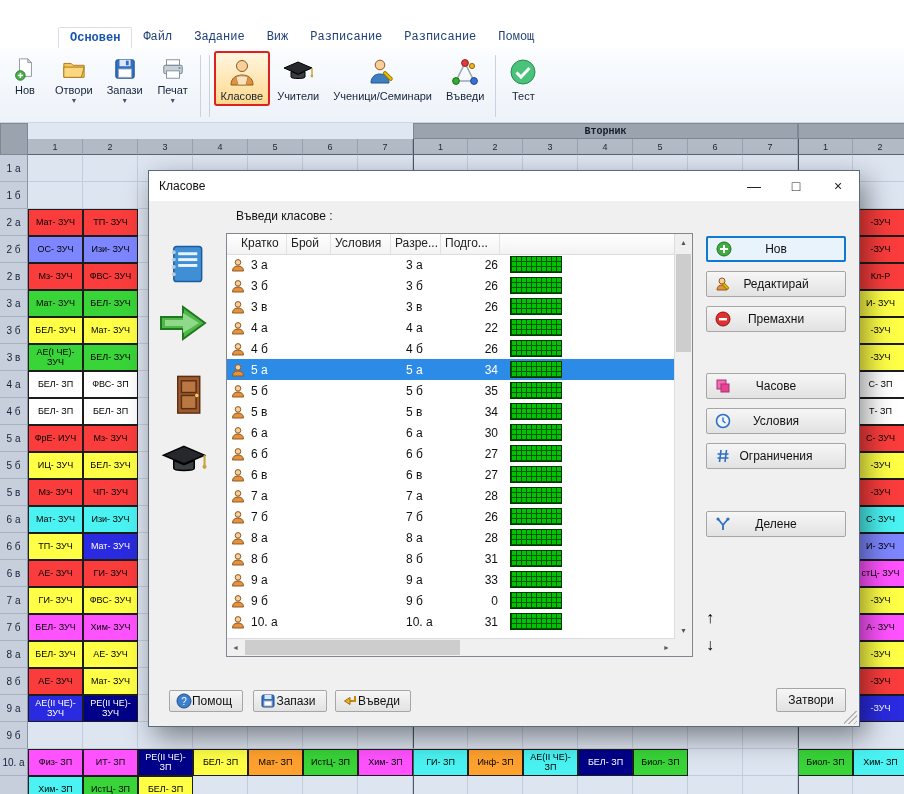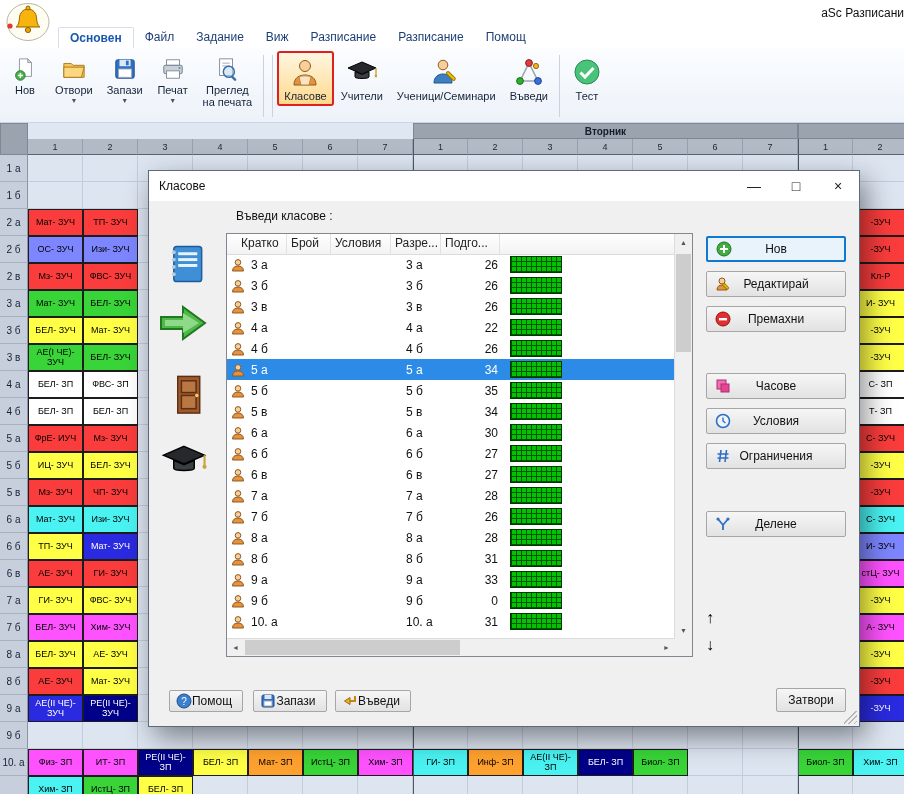--- a/index.html
+++ b/index.html
@@ -117,35 +117,23 @@
   .bbtn .sic{position:absolute;left:6px;top:50%;transform:translateY(-50%);}
   #btn-close{left:627px;width:70px;top:487px;height:24px;}
   .grip{position:absolute;right:2px;bottom:2px;width:13px;height:13px;
     background:linear-gradient(135deg,transparent 0 45%,#b5b5b5 45% 52%,transparent 52% 65%,#b5b5b5 65% 72%,transparent 72% 85%,#b5b5b5 85% 92%,transparent 92%);}
 </style>
 </head>
 <body>
 
 <div id="app">
 
-  <div id="titlebar">
-    <span id="logo" class="icon">
-        <svg viewBox="0 0 48 42">
-          <ellipse cx="25" cy="21" rx="21" ry="18.5" fill="#fffdf2" stroke="#b9b9a6"></ellipse>
-          <path d="M25 8c-5.2 0-8.3 4.2-8.6 9.3-.3 5.5-1.9 7.6-3.4 8.7h24c-1.5-1.1-3.1-3.2-3.4-8.7C33.3 12.2 30.2 8 25 8z" fill="#f6b40c" stroke="#8f6400"></path>
-          <circle cx="25" cy="7" r="2" fill="#f6b40c" stroke="#8f6400"></circle>
-          <circle cx="25" cy="29" r="2.6" fill="#eda400" stroke="#8f6400"></circle>
-          <circle cx="7" cy="25" r="2.6" fill="#e23b2e"></circle>
-        </svg>
-      </span>
-    <span id="app-title">aSc Разписани</span>
-  </div>
 
   <div id="menubar">
-    <div id="menu-tabs" style="display:flex;">
+    <div id="menu-tabs" style="display:flex;font-family:Liberation Mono, monospace;">
         <div class="mtab active">Основен</div>
         <div class="mtab">Файл</div>
         <div class="mtab">Задание</div>
         <div class="mtab">Виж</div>
         <div class="mtab">Разписание</div>
         <div class="mtab">Разписание</div>
         <div class="mtab">Помощ</div>
       </div>
   </div>
 
@@ -190,33 +178,20 @@
             <svg viewBox="0 0 26 26">
               <rect x="6" y="3" width="14" height="6" fill="#fff" stroke="#808a96"></rect>
               <rect x="3" y="9" width="20" height="9" rx="1.5" fill="#c8d0da" stroke="#707a88"></rect>
               <rect x="6" y="15" width="14" height="8" fill="#fff" stroke="#808a96"></rect>
               <circle cx="20" cy="12" r="1.2" fill="#44aa99"></circle>
             </svg>
           </span>
           <span class="lbl">Печат</span>
           <span class="dd">▼</span>
         </div>
-        <div class="tbtn">
-          <span class="icon ic24">
-            <svg viewBox="0 0 26 26">
-              <rect x="5" y="2" width="14" height="18" fill="#fff" stroke="#808a96"></rect>
-              <rect x="8" y="6" width="8" height="1.4" fill="#b8c2cc"></rect>
-              <rect x="8" y="9" width="8" height="1.4" fill="#b8c2cc"></rect>
-              <circle cx="15" cy="16" r="6" fill="rgba(190,215,240,.55)" stroke="#3a6ea8" stroke-width="1.6"></circle>
-              <rect x="19" y="20" width="6.5" height="2.6" rx="1.3" transform="rotate(45 19 20)" fill="#3a6ea8"></rect>
-            </svg>
-          </span>
-          <span class="lbl">Преглед
-на печата</span>
-        </div>
       </div>
     <div class="tsep"></div>
     <div class="tsep"></div>
     <div id="tb-entities" class="tgroup">
         <div class="tbtn hl">
           <span class="icon ic30">
             <svg viewBox="0 0 30 30">
               <circle cx="15" cy="9" r="5.5" fill="#f8cf9a" stroke="#8d5a22"></circle>
               <path d="M4 28c0-7 5-10 11-10s11 3 11 10z" fill="#e8913c" stroke="#8d5a22"></path>
               <path d="M9 20c2-1.6 10-1.6 12 0l-2 8H11z" fill="#fbe3c0" stroke="#b8894a"></path>
@@ -275,21 +250,21 @@
 
   <div id="grid">
       <div class="gcorner" style="left: 0px; top: 0px; width: 28px; height: 32px;"></div>
       <div class="gcell gnum" style="left: 28px; top: 16px; width: 55px; height: 16px;">1</div>
       <div class="gcell gnum" style="left: 83px; top: 16px; width: 55px; height: 16px;">2</div>
       <div class="gcell gnum" style="left: 138px; top: 16px; width: 55px; height: 16px;">3</div>
       <div class="gcell gnum" style="left: 193px; top: 16px; width: 55px; height: 16px;">4</div>
       <div class="gcell gnum" style="left: 248px; top: 16px; width: 55px; height: 16px;">5</div>
       <div class="gcell gnum" style="left: 303px; top: 16px; width: 55px; height: 16px;">6</div>
       <div class="gcell gnum" style="left: 358px; top: 16px; width: 55px; height: 16px;">7</div>
-      <div class="gcell gday" style="left: 413px; top: 0px; width: 385px; height: 16px;">Вторник</div>
+      <div class="gcell gday" style="left: 413px; top: 0px; width: 385px; height: 16px; font-family: Liberation Mono, monospace;">Вторник</div>
       <div class="gcell gnum dstart" style="left: 413px; top: 16px; width: 55px; height: 16px;">1</div>
       <div class="gcell gnum" style="left: 468px; top: 16px; width: 55px; height: 16px;">2</div>
       <div class="gcell gnum" style="left: 523px; top: 16px; width: 55px; height: 16px;">3</div>
       <div class="gcell gnum" style="left: 578px; top: 16px; width: 55px; height: 16px;">4</div>
       <div class="gcell gnum" style="left: 633px; top: 16px; width: 55px; height: 16px;">5</div>
       <div class="gcell gnum" style="left: 688px; top: 16px; width: 55px; height: 16px;">6</div>
       <div class="gcell gnum" style="left: 743px; top: 16px; width: 55px; height: 16px;">7</div>
       <div class="gcell gday" style="left: 798px; top: 0px; width: 110px; height: 16px;"></div>
       <div class="gcell gnum dstart" style="left: 798px; top: 16px; width: 55px; height: 16px;">1</div>
       <div class="gcell gnum" style="left: 853px; top: 16px; width: 55px; height: 16px;">2</div>

